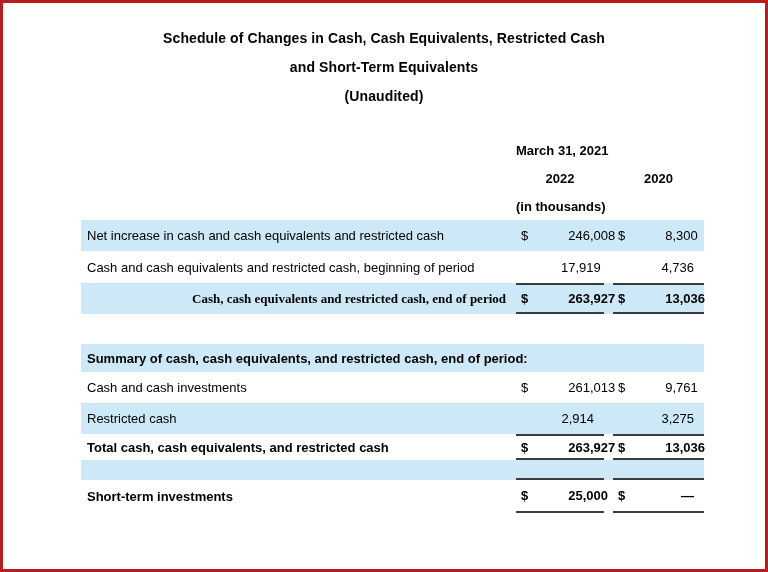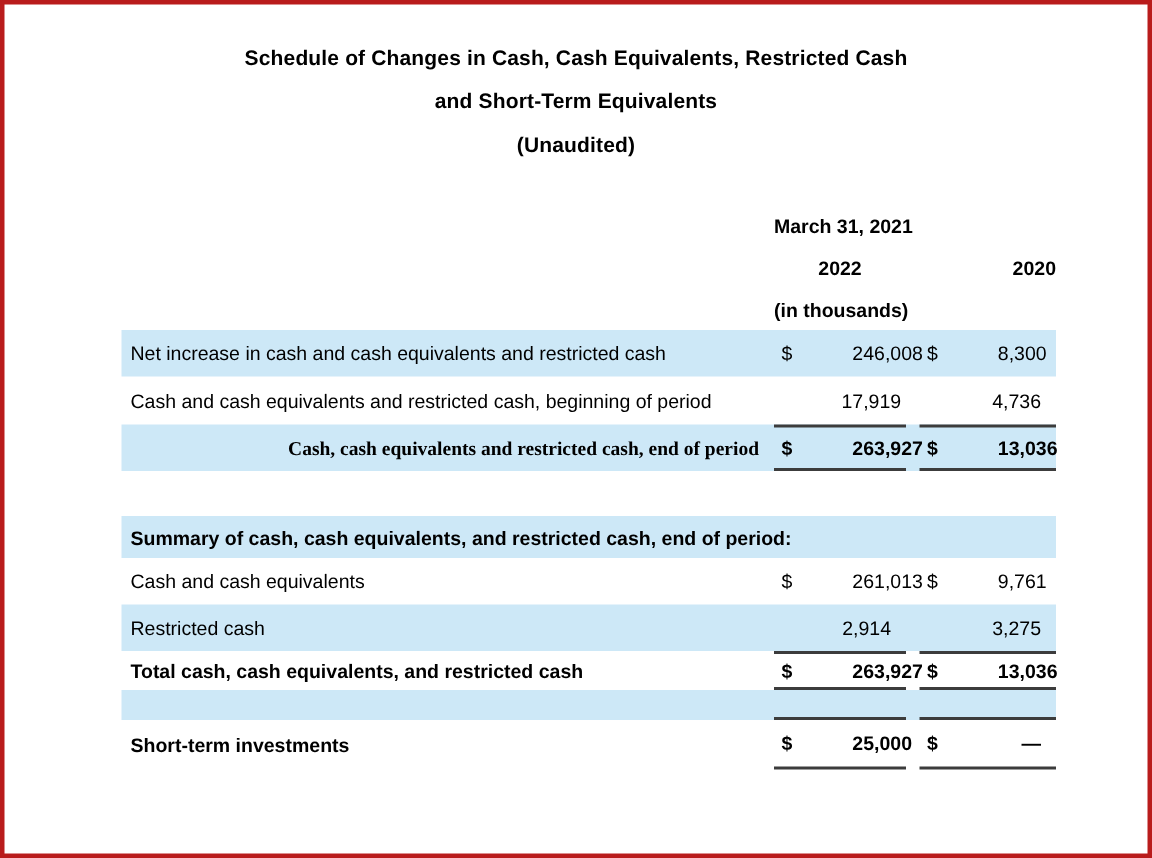--- a/index.html
+++ b/index.html
@@ -30,21 +30,21 @@
     width: 623px;
     font-size: 13px;
   }
 
   
   .head-row { display: flex; height: 28px; align-items: center; font-weight: bold; }
   .head-spacer { width: 435px; }
   .head-span { width: 188px; text-align: left; }
   .head-col1 { width: 88px; text-align: center; }
   .head-gap { width: 9px; }
-  .head-col2 { width: 91px; text-align: right; }
+  .head-col2 { width: 91px; text-align: center; }
 
   
   .row { display: flex; align-items: stretch; }
   .row.blue { background: #cde8f7; }
   .row.bold { font-weight: bold; }
 
   .h31 { height: 31px; }
   .h32 { height: 32px; }
   .h28 { height: 28px; }
   .h26 { height: 26px; }
@@ -141,21 +141,21 @@
       </div>
     </div>
 
     <div class="table-gap"></div>
 
     <div class="row blue bold h28">
       <div class="cell label full">Summary of cash, cash equivalents, and restricted cash, end of period:</div>
     </div>
 
     <div class="row h31">
-      <div class="cell label">Cash and cash equivalents</div>
+      <div class="cell label">Cash and cash investments</div>
       <div class="cell num c1">
         <span class="cur">$</span>
         <span class="amt">261,013</span>
       </div>
       <div class="gap"></div>
       <div class="cell num c2">
         <span class="cur">$</span>
         <span class="amt">9,761</span>
       </div>
     </div>

